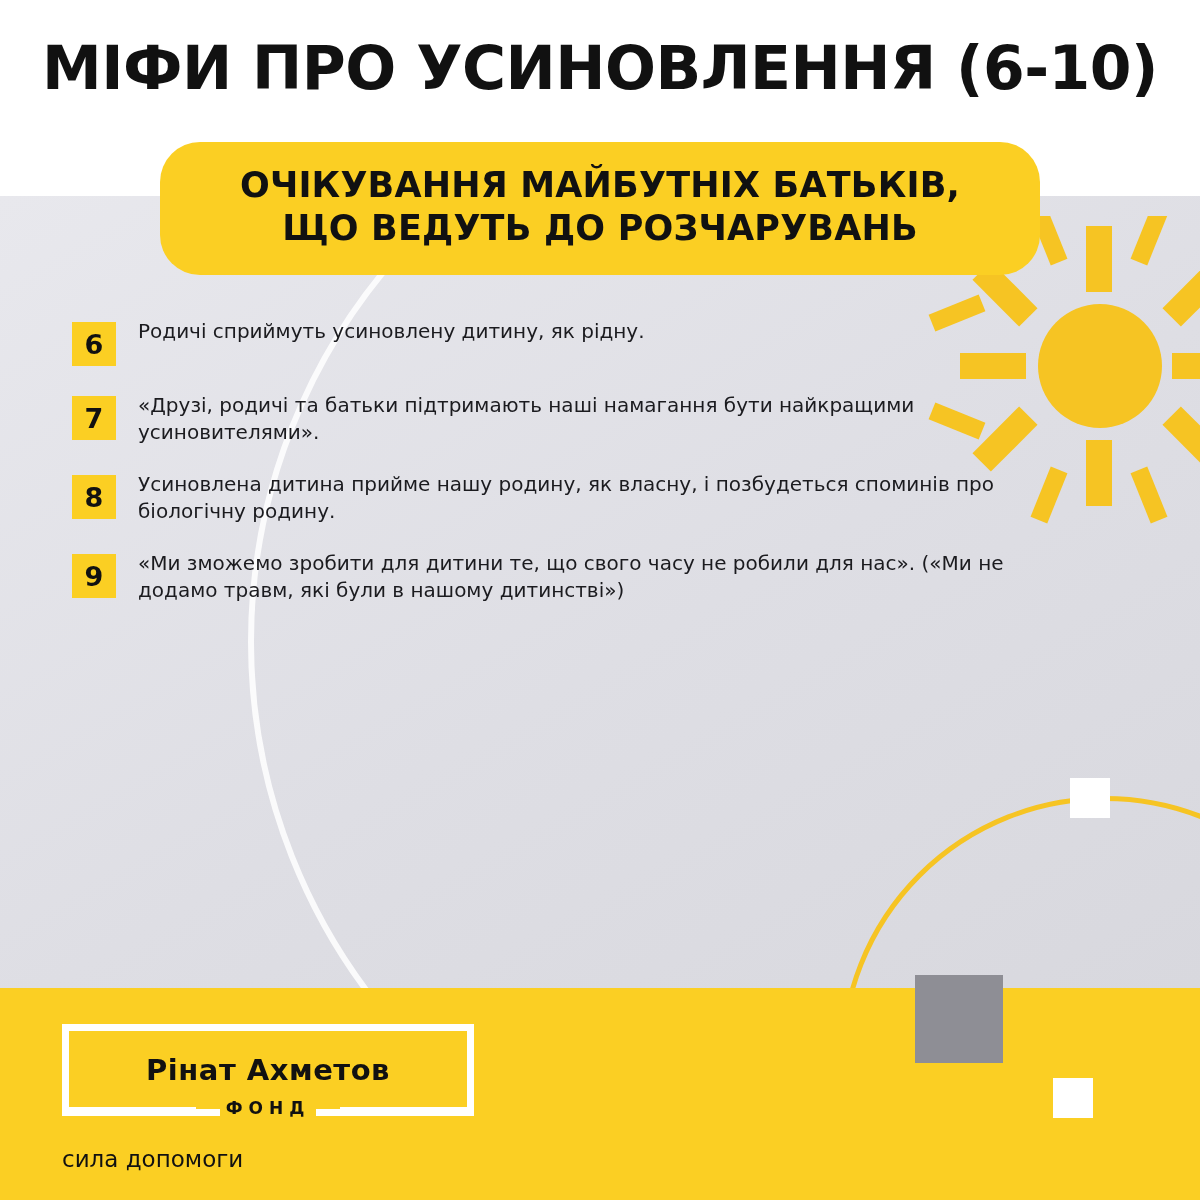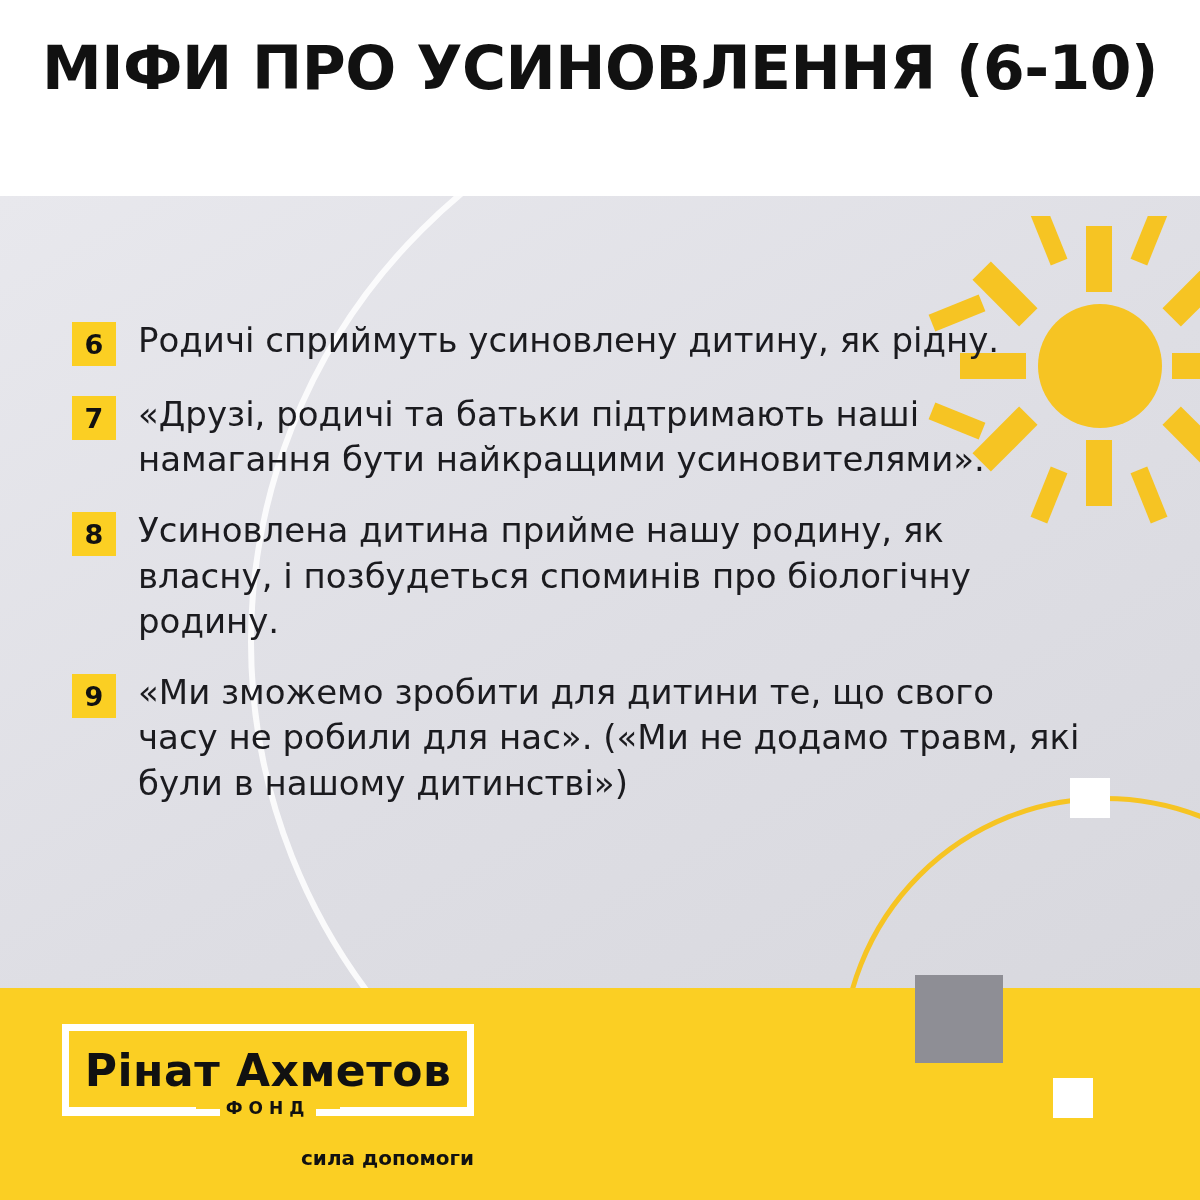--- a/index.html
+++ b/index.html
@@ -159,21 +159,21 @@
     font-weight: 800;
     display: flex;
     align-items: center;
     justify-content: center;
     padding: 0 9px;
     box-sizing: border-box;
     margin-top: 4px;
   }
   .item-text {
     margin-left: 22px;
-    font-size: 34px;
+    font-size: 20px;
     line-height: 1.33;
     color: #1b1b1f;
     font-weight: 400;
     font-family: "DejaVu Sans", "Liberation Sans", sans-serif;
   }
 
   
   .footer {
     position: absolute;
     left: 0;
@@ -190,21 +190,21 @@
     width: 412px;
     height: 92px;
     border: 7px solid #ffffff;
     box-sizing: border-box;
     display: flex;
     align-items: center;
     justify-content: center;
     z-index: 9;
   }
   .logo-name {
-    font-size: 44px;
+    font-size: 29px;
     font-weight: 700;
     color: #111111;
     letter-spacing: 0.5px;
   }
   .logo-fond-row {
     position: absolute;
     left: 62px;
     top: 1098px;
     width: 412px;
     display: flex;
@@ -224,23 +224,23 @@
     letter-spacing: 6px;
     color: #111111;
     background: #fbcf23;
     padding: 0 6px;
   }
   .tagline {
     position: absolute;
     left: 62px;
     top: 1146px;
     width: 412px;
-    text-align: right;
-    font-size: 20px;
-    font-weight: 700;
+    text-align: left;
+    font-size: 23px;
+    font-weight: 400;
     color: #111111;
     z-index: 10;
   }
 </style>
 </head>
 <body>
 
 <div class="poster">
 
   <div class="body-panel">
@@ -267,20 +267,24 @@
       </g>
     </svg>
 
     <div class="sq-white-1"></div>
   </div>
 
   <div class="title-area">
     <div class="title">МІФИ ПРО УСИНОВЛЕННЯ (6-10)</div>
   </div>
 
+  <div class="subtitle-pill">
+    <div class="subtitle-line">ОЧІКУВАННЯ МАЙБУТНІХ БАТЬКІВ,</div>
+    <div class="subtitle-line">ЩО ВЕДУТЬ ДО РОЗЧАРУВАНЬ</div>
+  </div>
 
   <div class="list">
     <div class="item">
       <div class="num">6</div>
       <div class="item-text">Родичі  сприймуть усиновлену дитину, як рідну.</div>
     </div>
     <div class="item">
       <div class="num">7</div>
       <div class="item-text">«Друзі, родичі та батьки підтримають наші намагання бути найкращими усиновителями».</div>
     </div>

